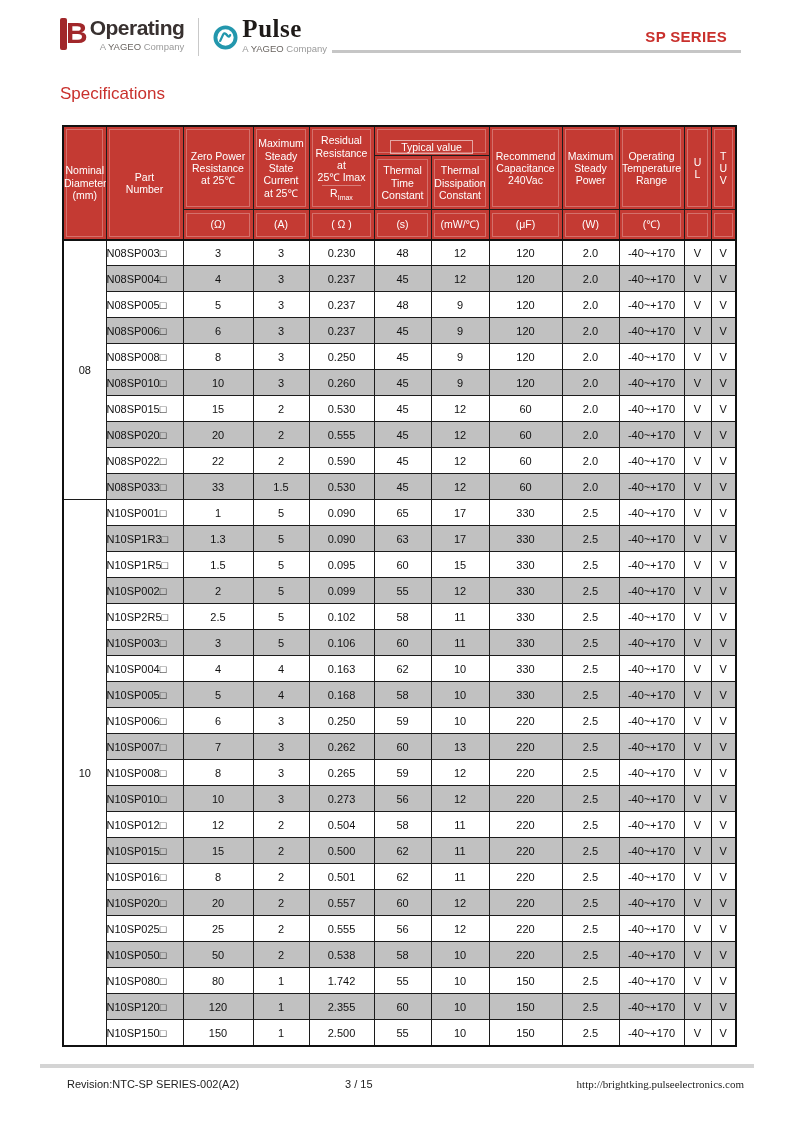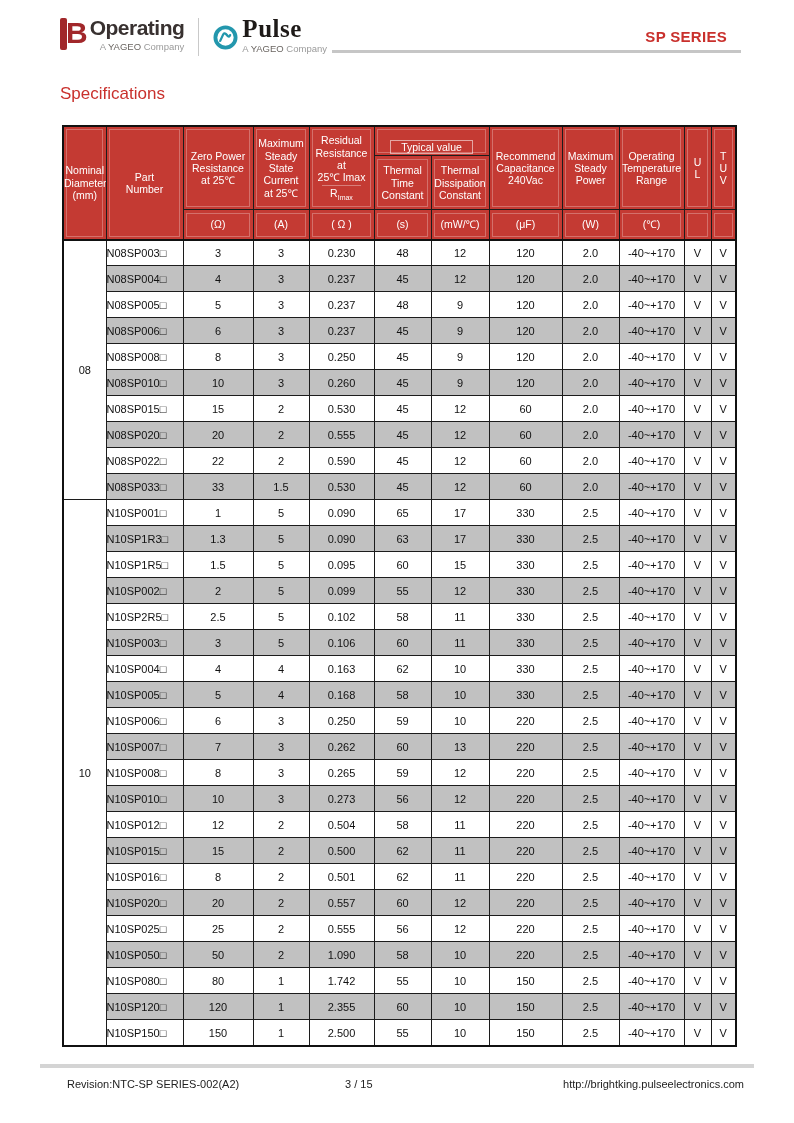--- a/index.html
+++ b/index.html
@@ -52,21 +52,21 @@
   tbody td { font-size:11px; color:#111; text-align:center; vertical-align:middle; background:#fff; }
   tbody tr.gray td { background:var(--row-gray,#c1c1c1); }
   tbody td.part { text-align:left; letter-spacing:0; }
   tbody td.dia { background:#fff !important; font-size:11px;margin-top:8px; }
 
   
   .footer-rule { position:absolute; left:40px; right:40px; top:1064px; height:4px; background:#d4d4d4; }
   .footer-text { position:absolute; left:55px; right:50px; top:1078px; height:16px; font-size:11px; color:#222; }
   .footer-rev { position:absolute; left:0; top:0;padding-left:12px; }
   .footer-page { position:absolute; left:290px; top:0; }
-  .footer-url { position:absolute; right:0; top:0; }
+  .footer-url { position:absolute; right:0; top:0;font-family:Liberation Serif, serif; }
 </style>
 </head>
 <body>
 
 <div class="page">
 
   <div class="brand-row">
     <div class="bk-logo">
       <div class="bk-mark">
         <div class="bk-bar"></div>
@@ -517,21 +517,21 @@
             <td class="val">220</td>
             <td class="val">2.5</td>
             <td class="val">-40~+170</td>
             <td class="val">V</td>
             <td class="val">V</td>
           </tr>
           <tr class="gray">
             <td class="part">N10SP050□</td>
             <td class="val">50</td>
             <td class="val">2</td>
-            <td class="val">1.090</td>
+            <td class="val">0.538</td>
             <td class="val">58</td>
             <td class="val">10</td>
             <td class="val">220</td>
             <td class="val">2.5</td>
             <td class="val">-40~+170</td>
             <td class="val">V</td>
             <td class="val">V</td>
           </tr>
           <tr class="white">
             <td class="part">N10SP080□</td>

